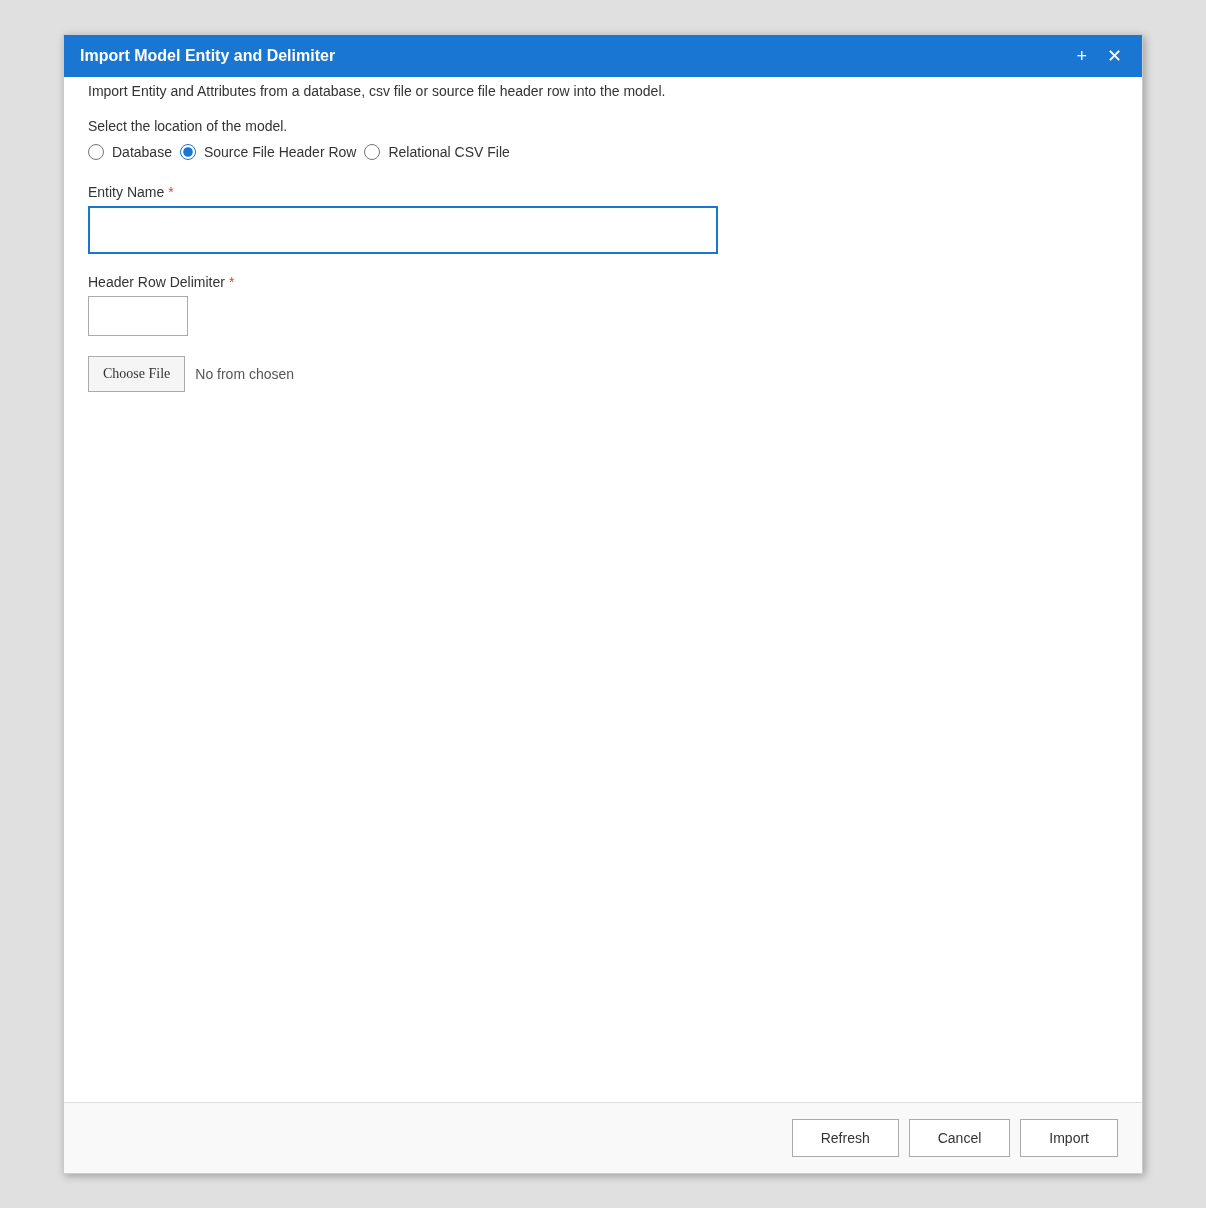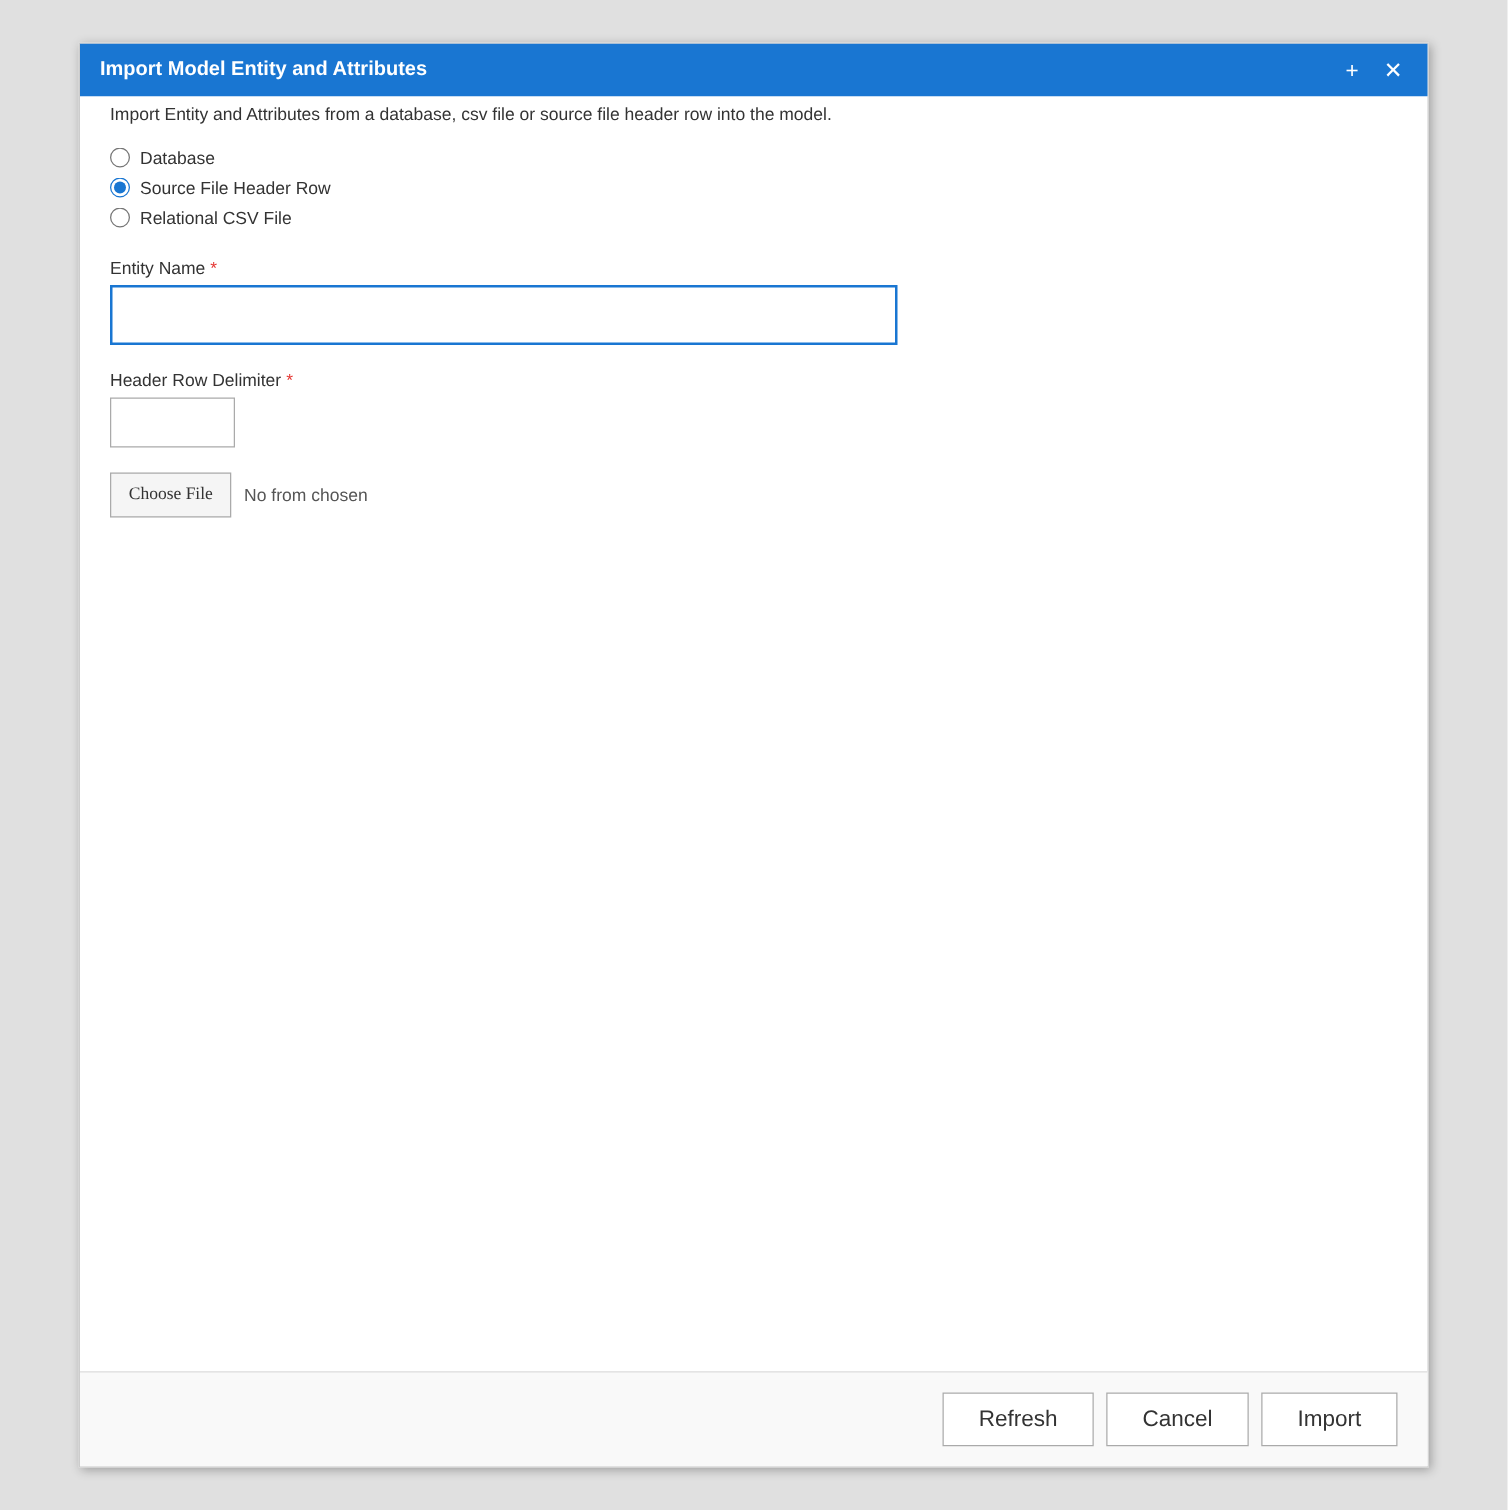--- a/index.html
+++ b/index.html
@@ -76,21 +76,21 @@
     }
 
     .select-location-label {
       font-size: 14px;
       color: #333;
       margin-bottom: 10px;
     }
 
     .radio-group {
       display: flex;
-      flex-direction: column;
+      flex-direction: row;
       gap: 8px;
       margin-bottom: 24px;
     }
 
     .radio-item {
       display: flex;
       align-items: center;
       gap: 8px;
       cursor: pointer;
     }
@@ -180,43 +180,44 @@
       justify-content: flex-end;
       gap: 10px;
       flex-shrink: 0;
       background: #f9f9f9;
     }
 
     .footer-btn {
       background: #ffffff;
       border: 1px solid #aaa;
       padding: 10px 28px;
-      font-size: 18px;
+      font-size: 14px;
       cursor: pointer;
       color: #333;
       min-width: 90px;
     }
   </style>
 </head>
 <body>
 
 <div class="dialog">
 
   <div class="dialog-titlebar">
-    <span class="dialog-title">Import Model Entity and Attributes</span>
+    <span class="dialog-title">Import Model Entity and Delimiter</span>
     <div class="titlebar-actions">
       <button class="titlebar-btn">+</button>
       <button class="titlebar-btn">✕</button>
     </div>
   </div>
 
   <div class="dialog-body">
 
     <p class="description-text">Import Entity and Attributes from a database, csv file or source file header row into the model.</p>
 
+    <p class="select-location-label">Select the location of the model.</p>
 
     <div class="radio-group">
       <label class="radio-item">
         <input type="radio" name="location" style="">
         <span class="radio-label">Database</span>
       </label>
       <label class="radio-item">
         <input type="radio" name="location" checked="" style="">
         <span class="radio-label">Source File Header Row</span>
       </label>

